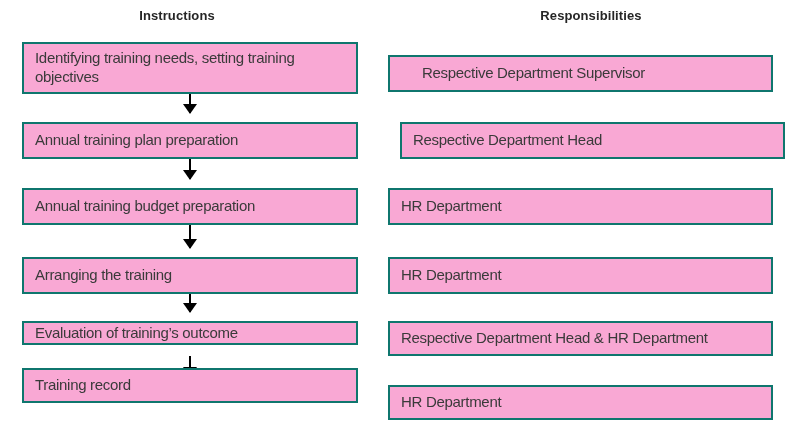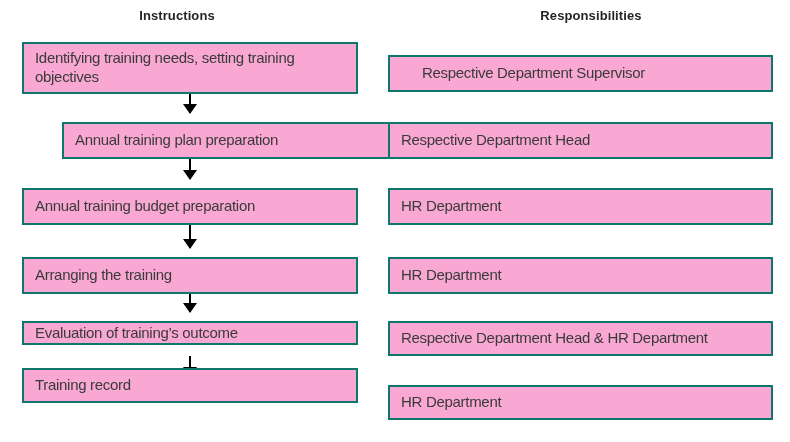--- a/index.html
+++ b/index.html
@@ -37,28 +37,28 @@
     font-size: 15px;
     letter-spacing: -0.3px;
     color: #3a3a3a;
     line-height: 1.25;
   }
   .box .txt { padding: 2px 8px 2px 11px; }
   .box.left  { left: 22px;  width: 336px; }
   .box.right { left: 388px; width: 385px; }
 
   .b-l1 { top: 42px;  height: 52px; }
-  .b-l2 { top: 122px; height: 37px; margin-left: 40px; }
+  .b-l2 { top: 122px; height: 37px; }
   .b-l3 { top: 188px; height: 37px; }
   .b-l4 { top: 257px; height: 37px; }
   .b-l5 { top: 321px; height: 24px; }
   .b-l6 { top: 368px; height: 35px; }
 
   .b-r1 { top: 55px;  height: 37px; padding-left: 21px; }
-  .b-r2 { top: 122px; height: 37px; }
+  .b-r2 { top: 122px; height: 37px; margin-left: 12px; }
   .b-r3 { top: 188px; height: 37px; }
   .b-r4 { top: 257px; height: 37px; }
   .b-r5 { top: 321px; height: 35px; }
   .b-r6 { top: 385px; height: 35px; }
 
   .arrow {
     position: absolute;
     left: 189px;
     width: 0;
     border-left: 2px solid #000000;

